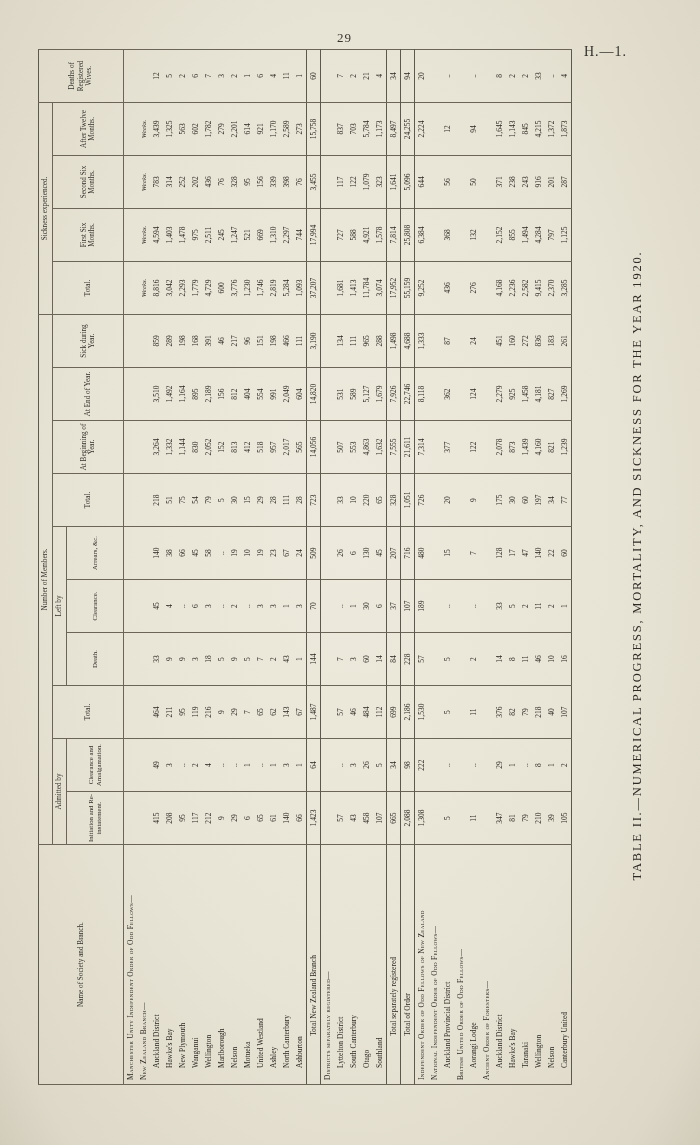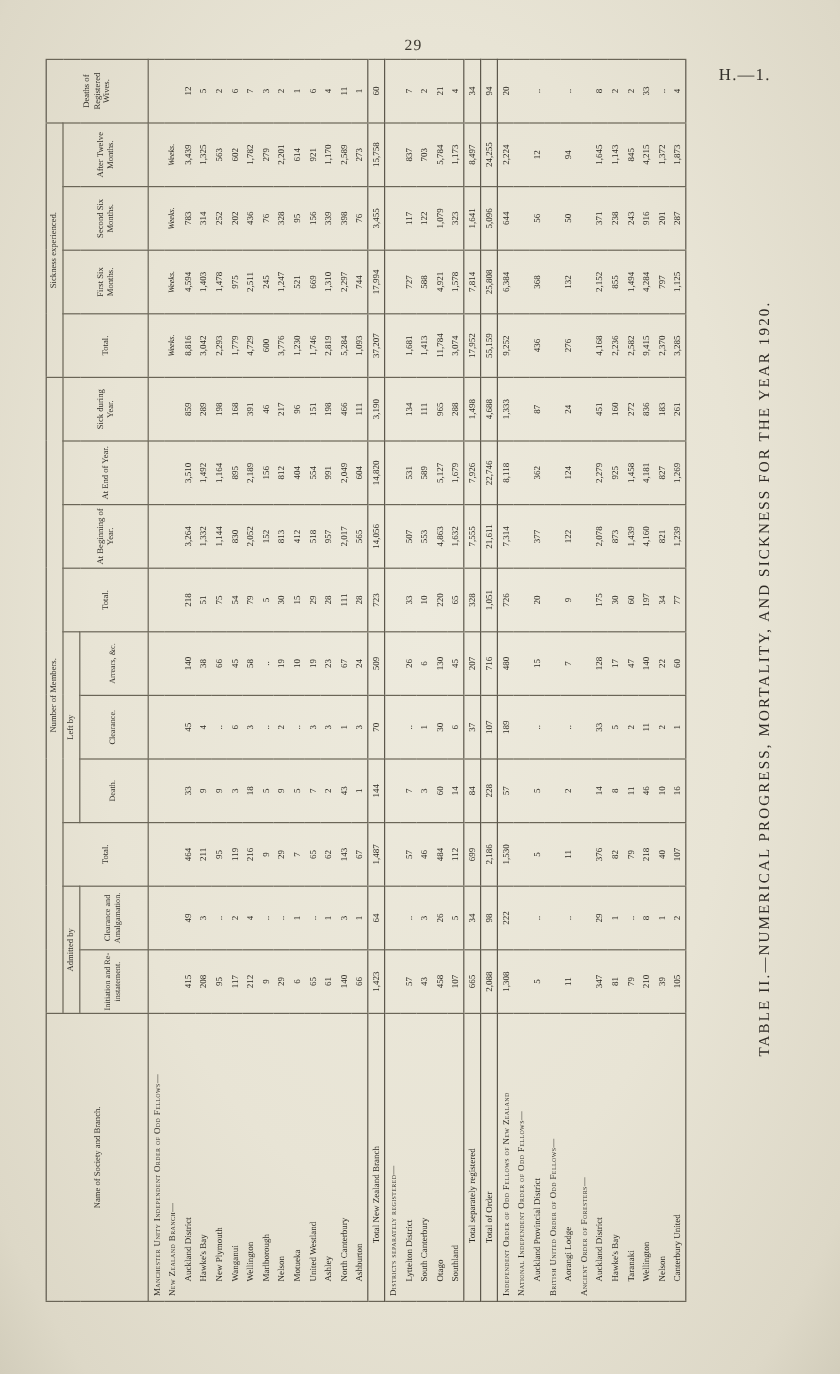--- a/index.html
+++ b/index.html
@@ -11,22 +11,22 @@
   .sheet{
     position:relative;width:700px;height:1145px;overflow:hidden;
     background:radial-gradient(ellipse at 50% 45%, #edeadd 0%, #e8e4d5 55%, #ddd8c7 90%, #d2cdbb 100%);
     color:#2c2922;
   }
   .page-number{
     position:absolute;top:30px;left:337px;
     font-size:13px;letter-spacing:1px;color:#3a362e;
   }
   .doc-ref{
-    position:absolute;top:56px;left:584px;
-    font-size:14px;letter-spacing:1px;color:#34302a;margin-left:15px;
+    position:absolute;top:44px;left:584px;
+    font-size:14px;letter-spacing:1px;color:#34302a;
   }
   
   .table-rot{
     position:absolute;top:50px;left:38px;
     width:1035px;
     transform-origin:0 0;
     transform:rotate(-90deg) translateX(-1035px);
   }
   .title-rot{
     position:absolute;top:48px;left:630px;

